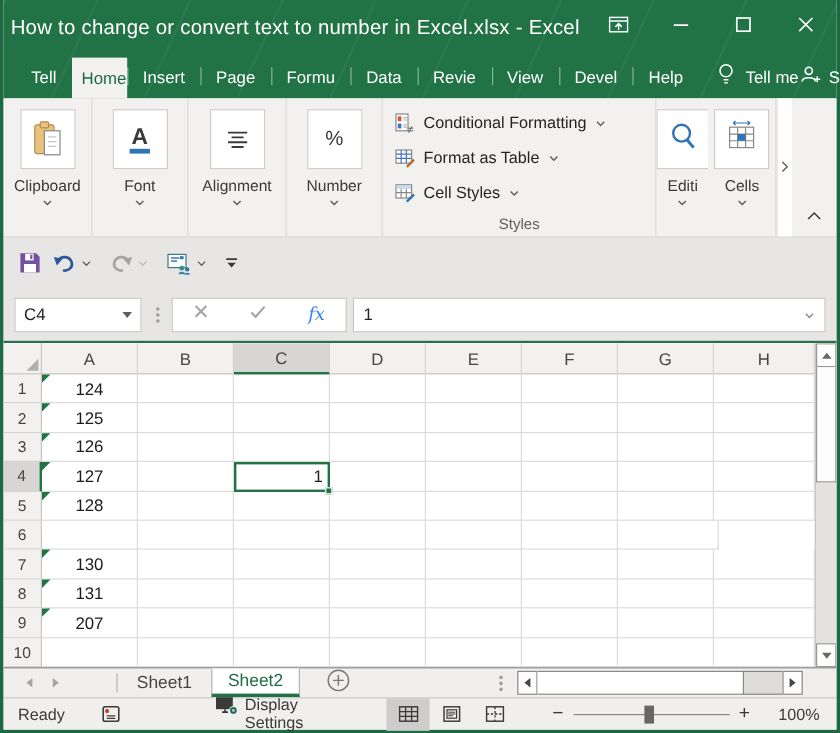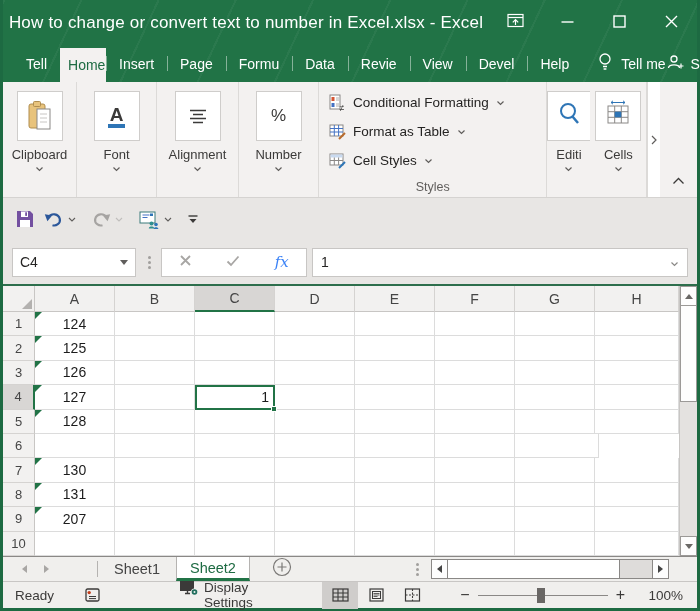--- a/index.html
+++ b/index.html
@@ -32,21 +32,21 @@
   .stylecap{position:absolute;bottom:3px;left:0;right:0;text-align:center;font-size:12.5px;color:#605e5c}
   .clipgrp{overflow:hidden}
   .rscroll{width:13px;background:#fff;border-left:1px solid #dcdad8;display:flex;align-items:center;justify-content:center}
   .rspacer{flex:1;display:flex;align-items:flex-end;justify-content:flex-end;padding:0 12px 8px}
   
   .qat{height:42px;background:#e8e6e4;display:flex;align-items:center;padding-left:12px}
   .qbtn{display:flex;align-items:center;margin-right:9px;line-height:0}
   .qchev{margin-left:4px;margin-right:6px;line-height:0}
   
   .fbar{height:46px;background:#e8e6e4;display:flex;align-items:center;padding:0 9px;border-bottom:2px solid #2d6e4c}
-  .namebox{width:124px;height:29px;background:#fff;border:1px solid #c8c6c4;display:flex;align-items:center;padding:0 7px}
+  .namebox{width:106px;height:29px;background:#fff;border:1px solid #c8c6c4;display:flex;align-items:center;padding:0 7px}
   .namebox input{border:0;outline:0;flex:1;font-size:14px;color:#252423;font-family:inherit;background:transparent;min-width:0}
   .ntri{width:0;height:0;border-left:4px solid transparent;border-right:4px solid transparent;border-top:5px solid #605e5c}
   .grip{display:flex;flex-direction:column;gap:2px;margin:0 10px 0 12px}
   .grip i{width:3px;height:3px;border-radius:50%;background:#a19f9d}
   .fxpanel{width:146px;height:29px;background:#fff;border:1px solid #c8c6c4;display:flex;align-items:center;justify-content:space-around}
   .fxtxt{font-family:"DejaVu Serif",serif;font-style:italic;font-size:15px;color:#3b82f6}
   .finput{flex:1;height:29px;background:#fff;border:1px solid #c8c6c4;margin-left:5px;display:flex;align-items:center;padding:0 8px}
   .finput input{border:0;outline:0;flex:1;font-size:14px;color:#252423;font-family:inherit;background:transparent;min-width:0}
   
   .grid{flex:1;display:flex;background:#fff;overflow:hidden}

